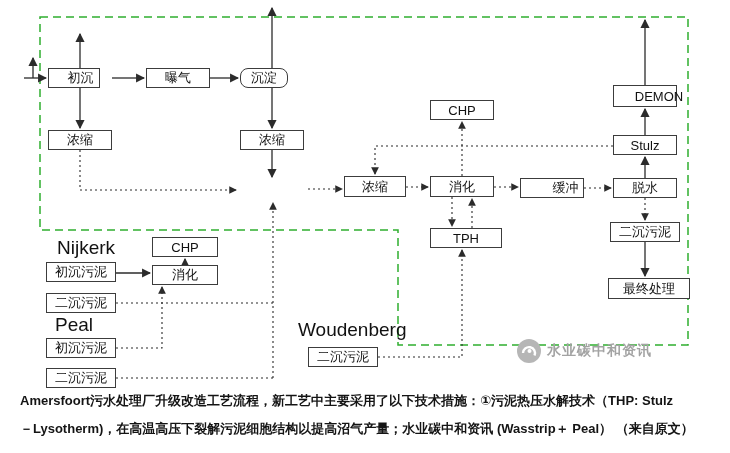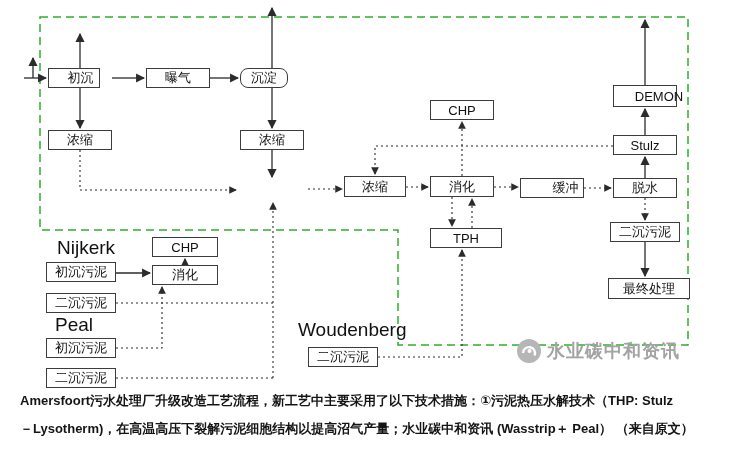--- a/index.html
+++ b/index.html
@@ -16,21 +16,21 @@
   .node{
     position:absolute;box-sizing:border-box;border:1px solid #3c3c3c;background:#fff;
     display:flex;align-items:center;justify-content:center;
     font-size:13px;color:#111;white-space:nowrap;
   }
   .region-label{
     position:absolute;font-size:19px;color:#111;font-weight:500;white-space:nowrap;
   }
   .watermark{
     position:absolute;left:516px;top:338px;display:flex;align-items:center;gap:5px;
-    color:#a3a3a3;font-size:18px;font-weight:700;letter-spacing:1px;
+    color:#a3a3a3;font-size:14px;font-weight:700;letter-spacing:1px;
   }
   .caption{
     position:absolute;left:20px;top:387px;width:705px;
     font-size:13px;line-height:28px;color:#141414;white-space:nowrap;font-weight:bold;
   }
 </style>
 </head>
 <body>
 
 <div class="stage">

